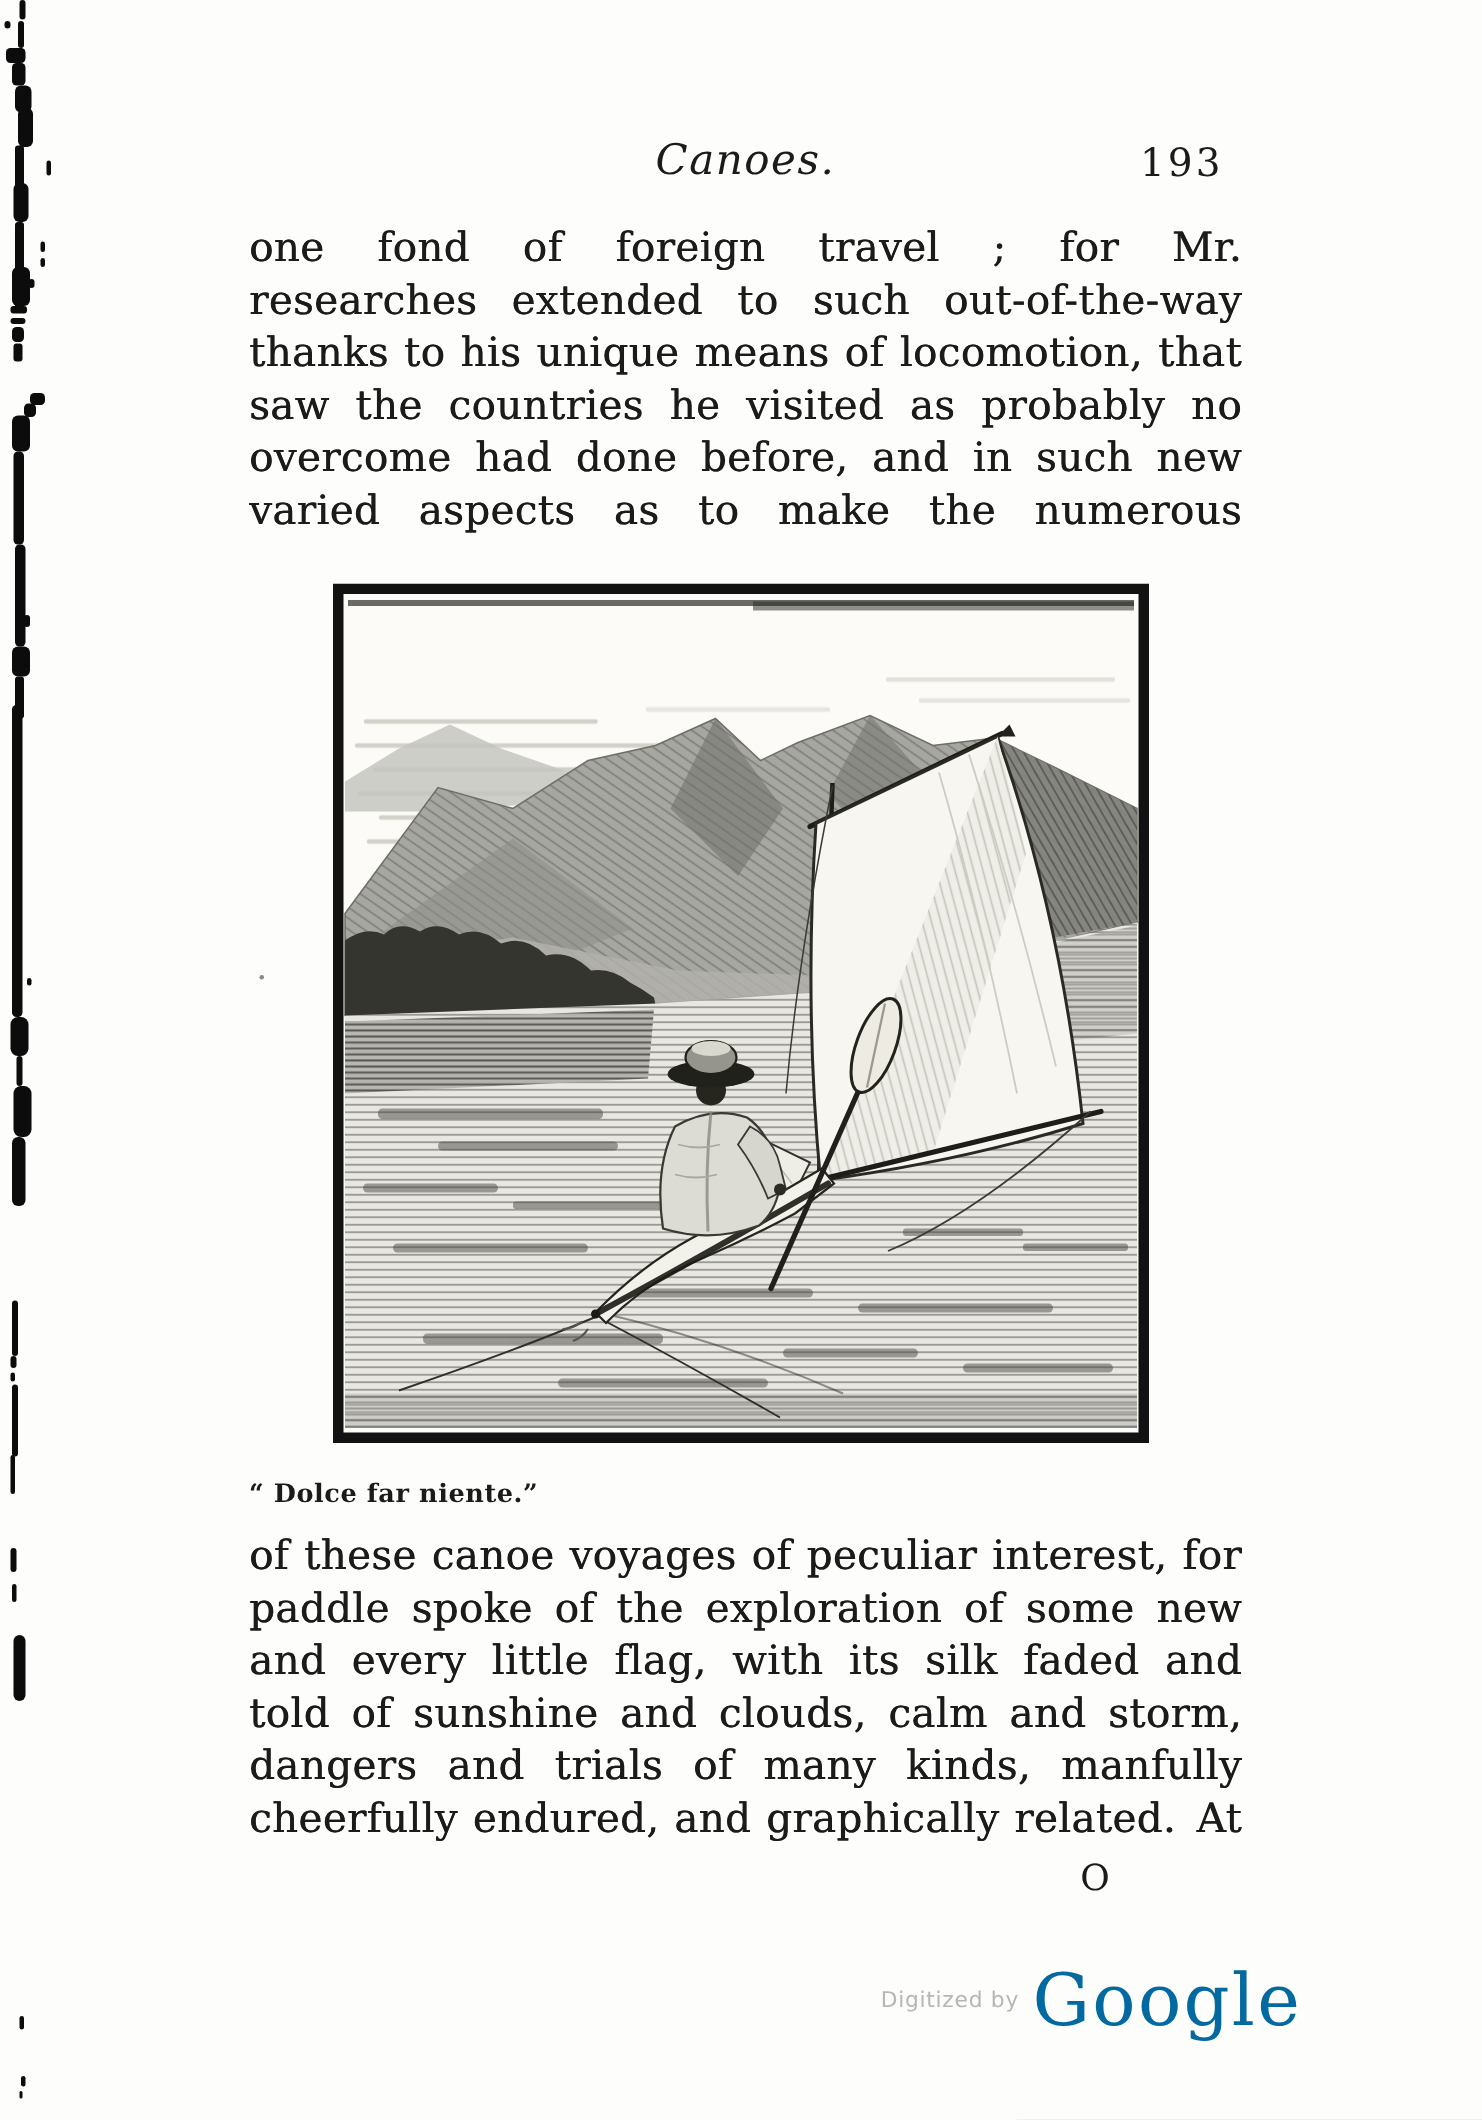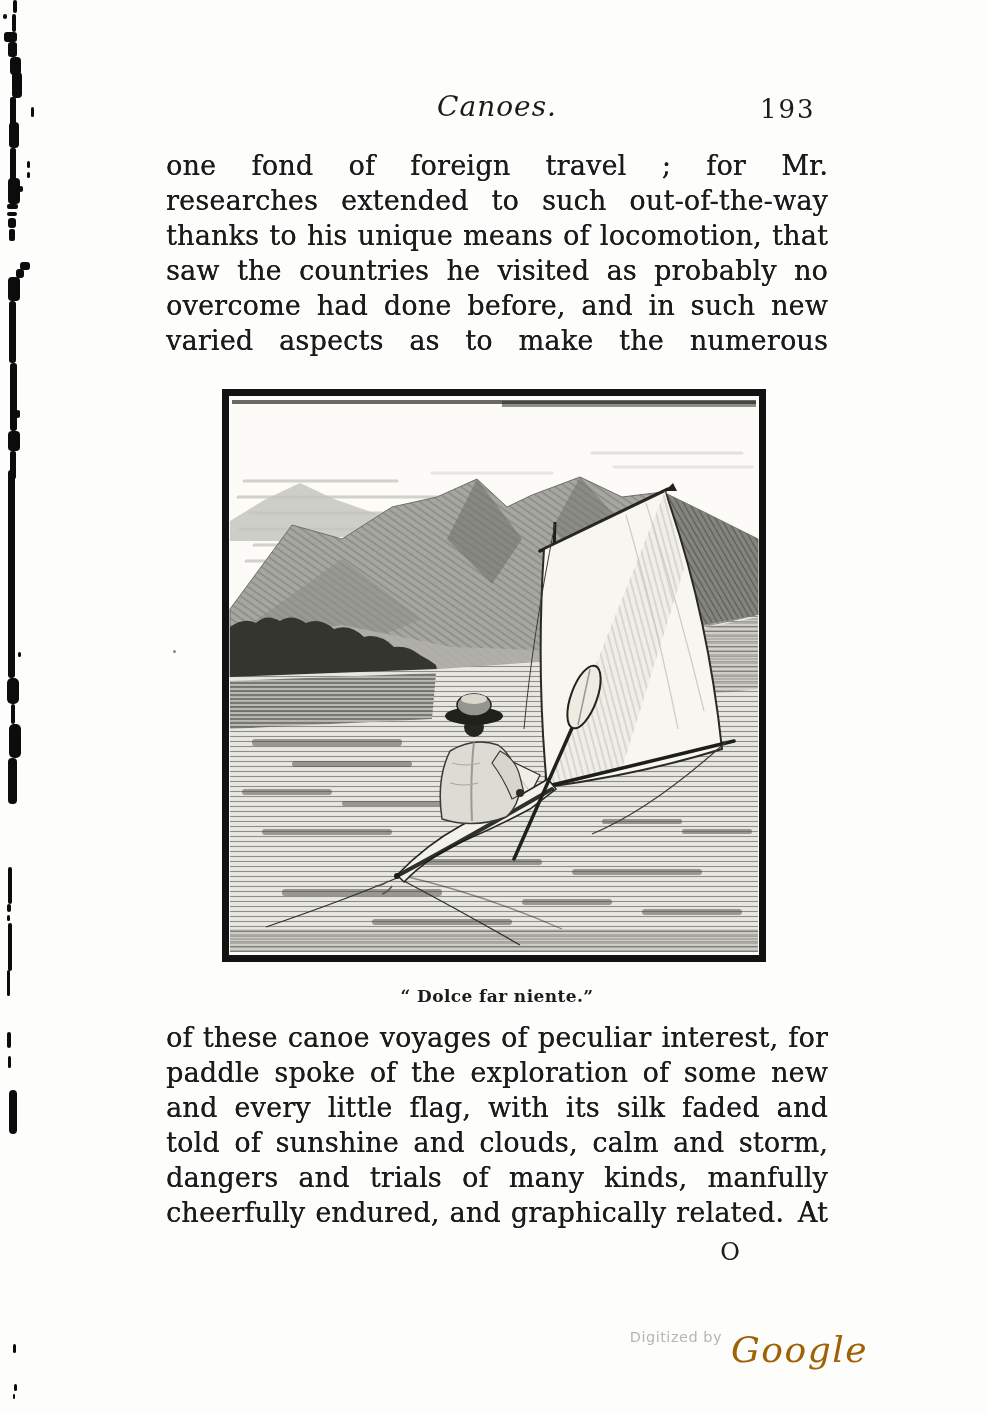--- a/index.html
+++ b/index.html
@@ -20,38 +20,38 @@
     text-shadow:0.25px 0 0 currentColor;}
   .para .tline{
     line-height:35px;height:35px;text-align:justify;text-align-last:justify;
     letter-spacing:0.2px;overflow:hidden;
   }
   .para1{top:148px;}
   .para2{top:1020px;}
   .plate{position:absolute;left:222px;top:389px;width:544px;height:573px;}
   .plate svg{display:block;}
   .caption{
-    position:absolute;top:986px;left:166px;width:662px;text-align:center;
+    position:absolute;top:986px;left:166px;width:662px;text-align:left;
     font-weight:bold;font-size:17px;letter-spacing:0.4px;
   }
   .sig-mark{
     position:absolute;top:1238px;left:700px;width:60px;text-align:center;
     font-size:24px;
   }
   .watermark{
     position:absolute;top:1306px;right:120px;display:flex;
-    align-items:flex-start;gap:9px;user-select:none;margin-top:23px;
+    align-items:center;gap:9px;user-select:none;
   }
   .wm-prefix{
     font-family:"DejaVu Sans","Liberation Sans",sans-serif;
     font-size:14.5px;color:#b7b6b3;letter-spacing:0.5px;
   }
   .wm-brand{
     font-family:"DejaVu Serif","Liberation Serif",serif;
-    font-size:36px;color:#a16207;letter-spacing:1.5px;font-style:italic;
+    font-size:48px;color:#0369a1;letter-spacing:1.5px;
   }
   .artifacts{position:absolute;left:0;top:0;pointer-events:none;}
 </style>
 </head>
 <body>
 
 <div class="page">
 
   <div class="running-head">Canoes.</div>
   <div class="folio">193</div>

